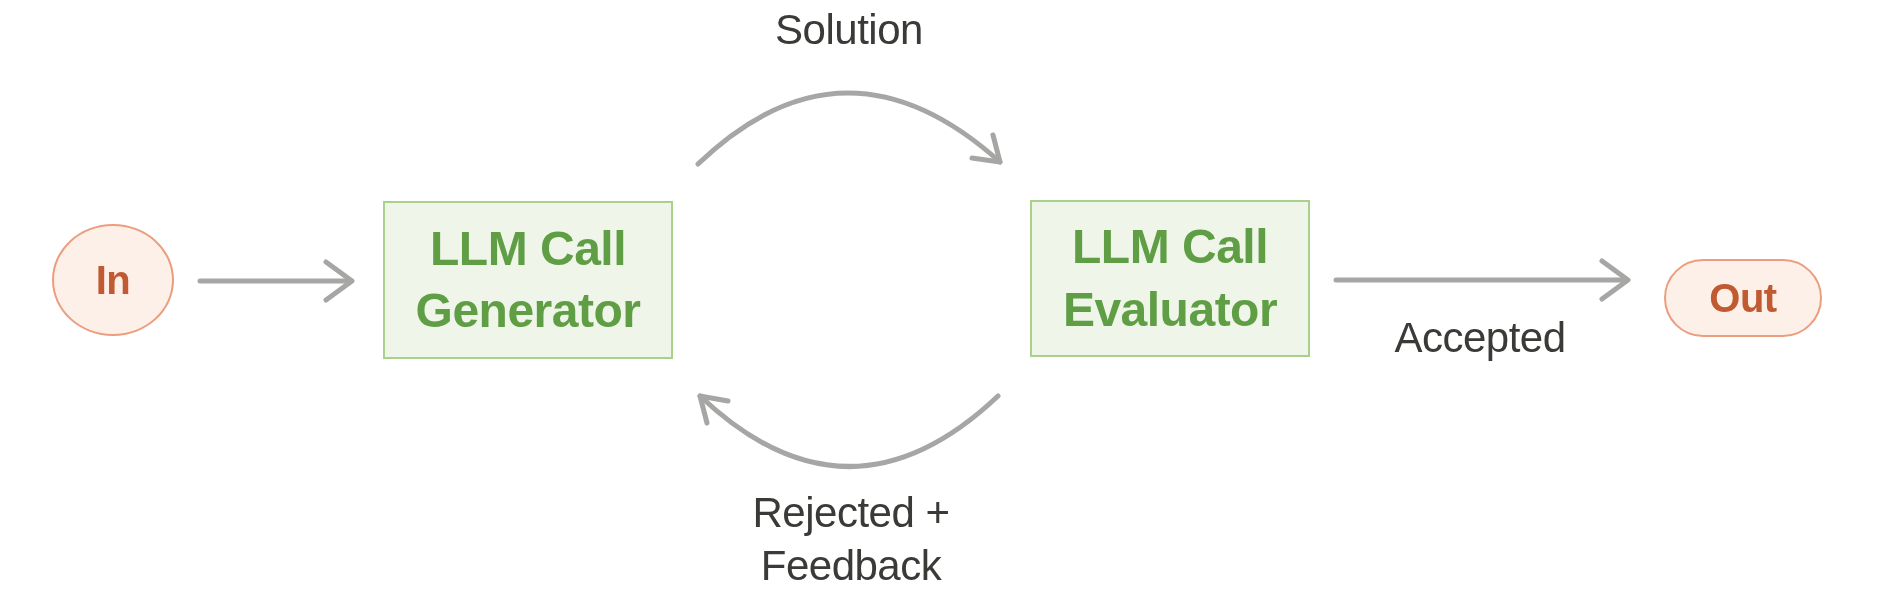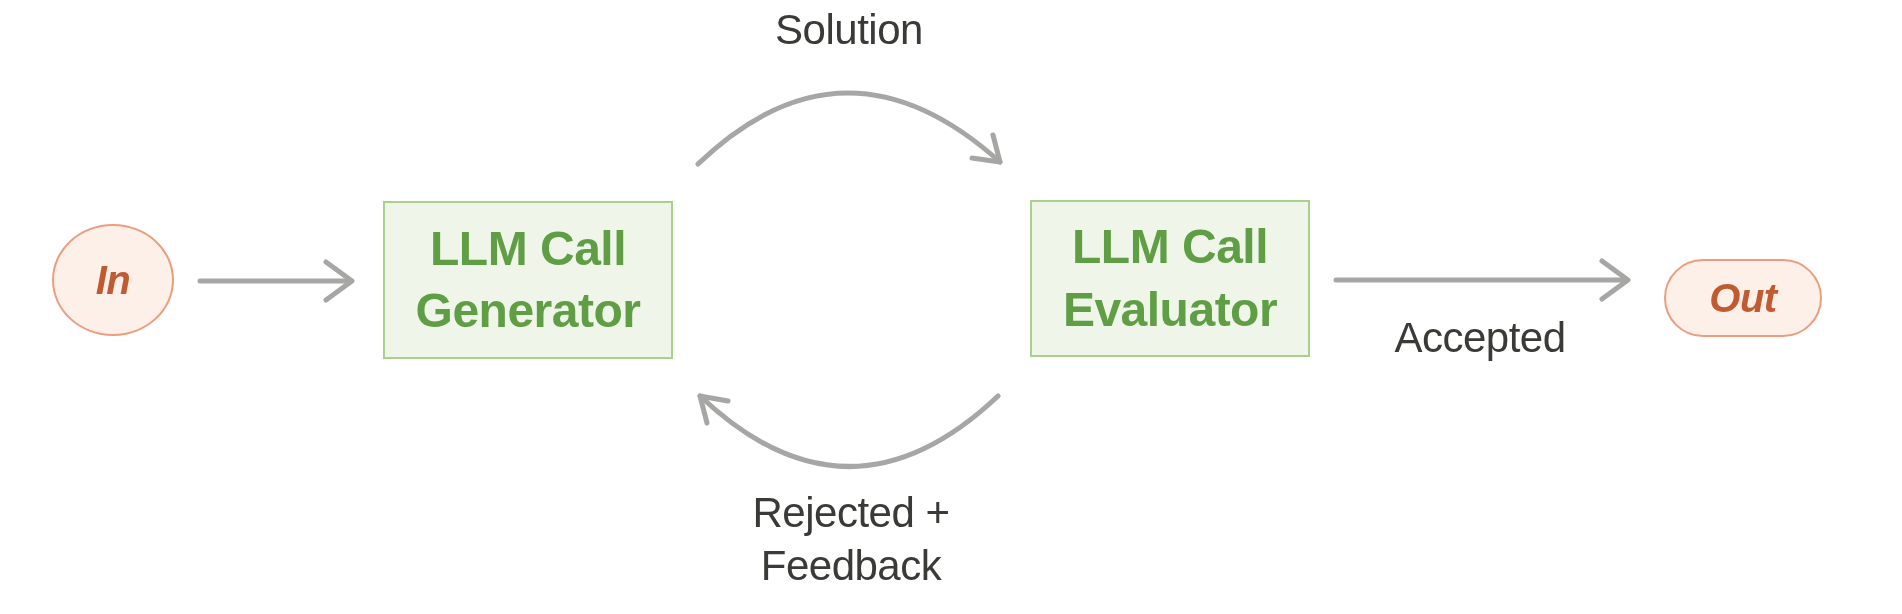--- a/index.html
+++ b/index.html
@@ -28,21 +28,21 @@
     stroke-linecap:round;stroke-linejoin:round;
   }
   .node{
     position:absolute;display:flex;align-items:center;justify-content:center;
     text-align:center;font-weight:bold;
   }
   .terminal{
     background:var(--terminal-bg);
     border:2.5px solid var(--terminal-border);
     color:var(--terminal-text);
-    font-size:40px;letter-spacing:-0.5px;font-style:italic;
+    font-size:40px;letter-spacing:-0.5px;
   }
   .terminal.in{left:52px;top:224px;width:122px;height:112px;border-radius:50%;}
   .terminal.out{left:1664px;top:227px;width:158px;height:78px;border-radius:53px;margin-top:32px;}
   .box{
     background:var(--node-green-bg);
     border:2px solid var(--node-green-border);
     color:var(--node-green-text);
     font-size:48px;line-height:1.3;letter-spacing:-0.5px;
     white-space:pre-line;
   }

